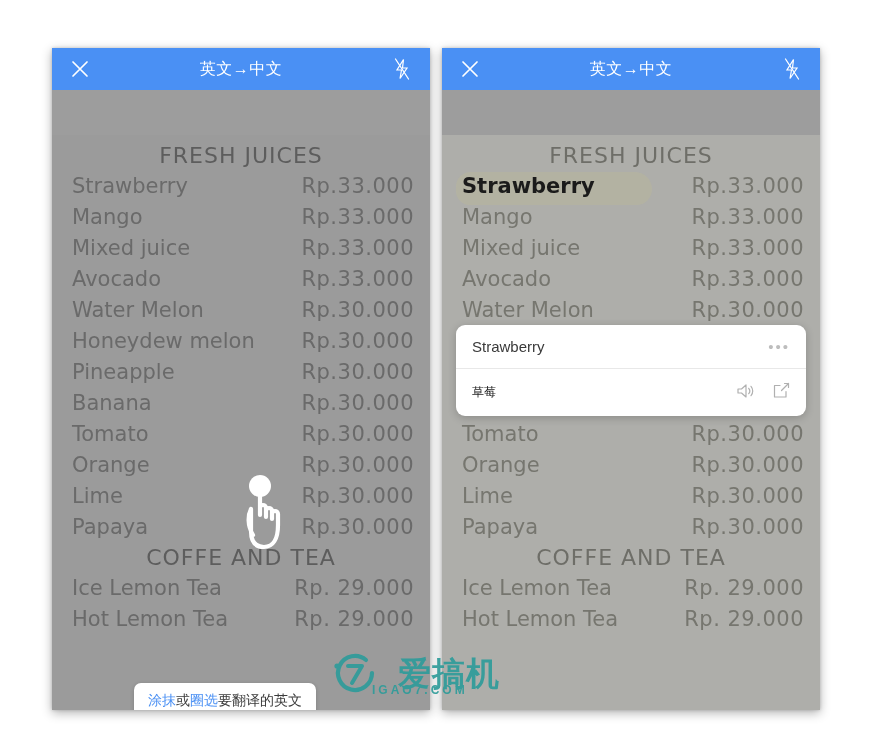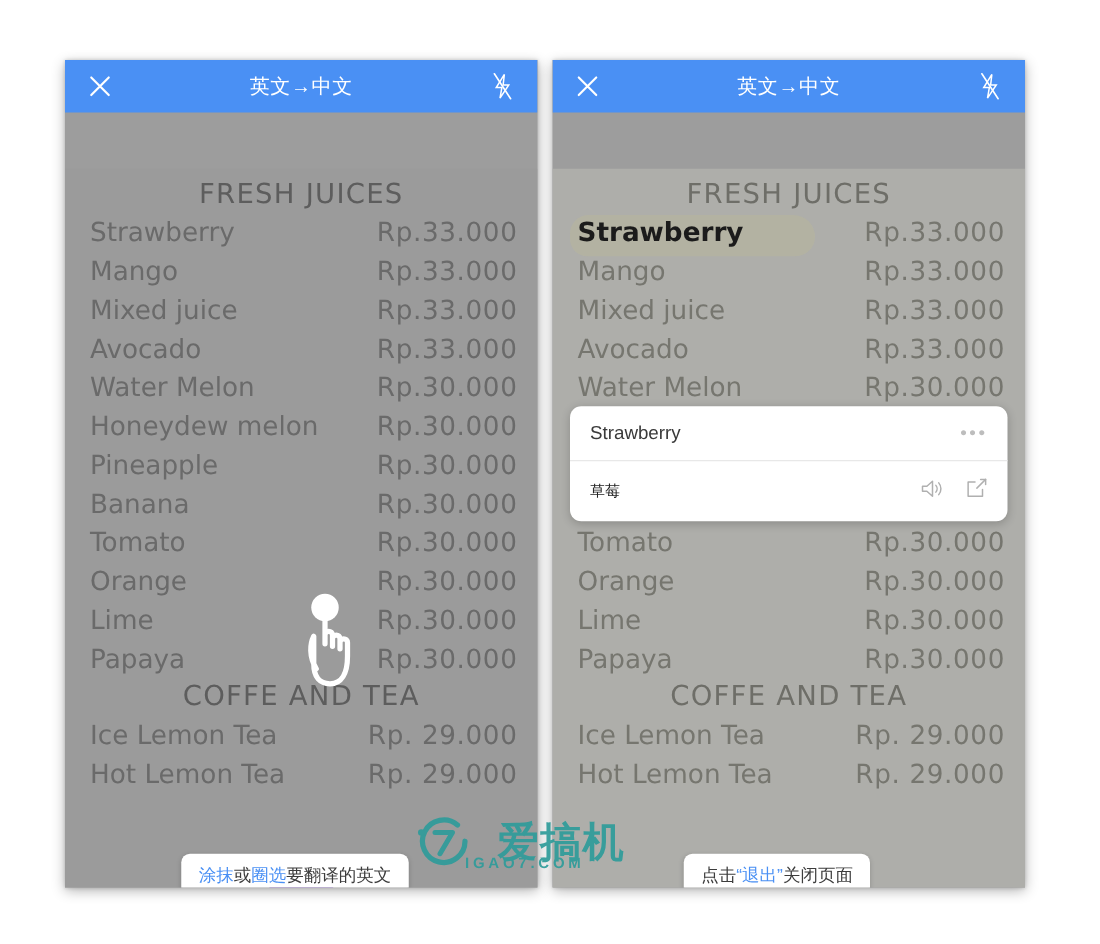--- a/index.html
+++ b/index.html
@@ -334,21 +334,21 @@
           <circle cx="20" cy="13" r="11" fill="#ffffff"></circle>
           <path d="M13 62 C7 52 8 42 11 36 L11 58
                    M20 13 L20 42
                    M20 42 L20 35 C20 31 26 31 26 35 L26 44
                    M26 44 L26 38 C26 34 32 34 32 38 L32 46
                    M32 46 L32 41 C32 37 38 37 38 41 L38 52
                    M38 52 C38 66 33 74 24 74 C16 74 11 69 11 58" fill="none" stroke="#ffffff" stroke-width="4.2" stroke-linecap="round" stroke-linejoin="round"></path>
         </svg>
       </div>
 
-      <div class="tooltip" style="left:93px; top:548px;">
+      <div class="tooltip" style="left:82px; top:548px;">
         <span class="hl">涂抹</span><span>或</span><span class="hl">圈选</span><span>要翻译的英文</span>
       </div>
     </div>
 
     <div class="bottombar">
       <div class="bb-item">
         <span>
           <svg width="22" height="20" viewBox="0 0 22 20">
             <rect x="1.5" y="2.5" width="19" height="15" rx="2.5" fill="none" stroke="#6e6e6e" stroke-width="1.4"></rect>
             <circle cx="7" cy="7.5" r="1.7" fill="none" stroke="#6e6e6e" stroke-width="1.3"></circle>
@@ -479,23 +479,20 @@
               <svg width="17" height="17" viewBox="0 0 17 17">
                 <path d="M11.5 1.5 L15.5 1.5 L15.5 5.5" fill="none" stroke="#b0b0b0" stroke-width="1.2" stroke-linecap="round" stroke-linejoin="round"></path>
                 <path d="M15.5 1.5 L8.5 8.5" fill="none" stroke="#b0b0b0" stroke-width="1.2" stroke-linecap="round"></path>
                 <path d="M13 9.5 L13 15 L1.5 15 L1.5 3.5 L7 3.5" fill="none" stroke="#b0b0b0" stroke-width="1.2" stroke-linecap="round" stroke-linejoin="round"></path>
               </svg>
             </span>
           </span>
         </div>
       </div>
 
-      <div class="tooltip" style="left:105px; top:548px;">
-        <span>点击</span><span class="hl">“退出”</span><span>关闭页面</span>
-      </div>
     </div>
 
     <div class="bottombar">
       <div class="bb-item">
         <span>
           <svg width="22" height="20" viewBox="0 0 22 20">
             <rect x="1.5" y="2.5" width="19" height="15" rx="2.5" fill="none" stroke="#8d8d8d" stroke-width="1.4"></rect>
             <circle cx="7" cy="7.5" r="1.7" fill="none" stroke="#8d8d8d" stroke-width="1.3"></circle>
             <path d="M2.5 15 L8 9.5 L12 13 L15 10.5 L20 15.5" fill="none" stroke="#8d8d8d" stroke-width="1.4" stroke-linejoin="round"></path>
           </svg>

